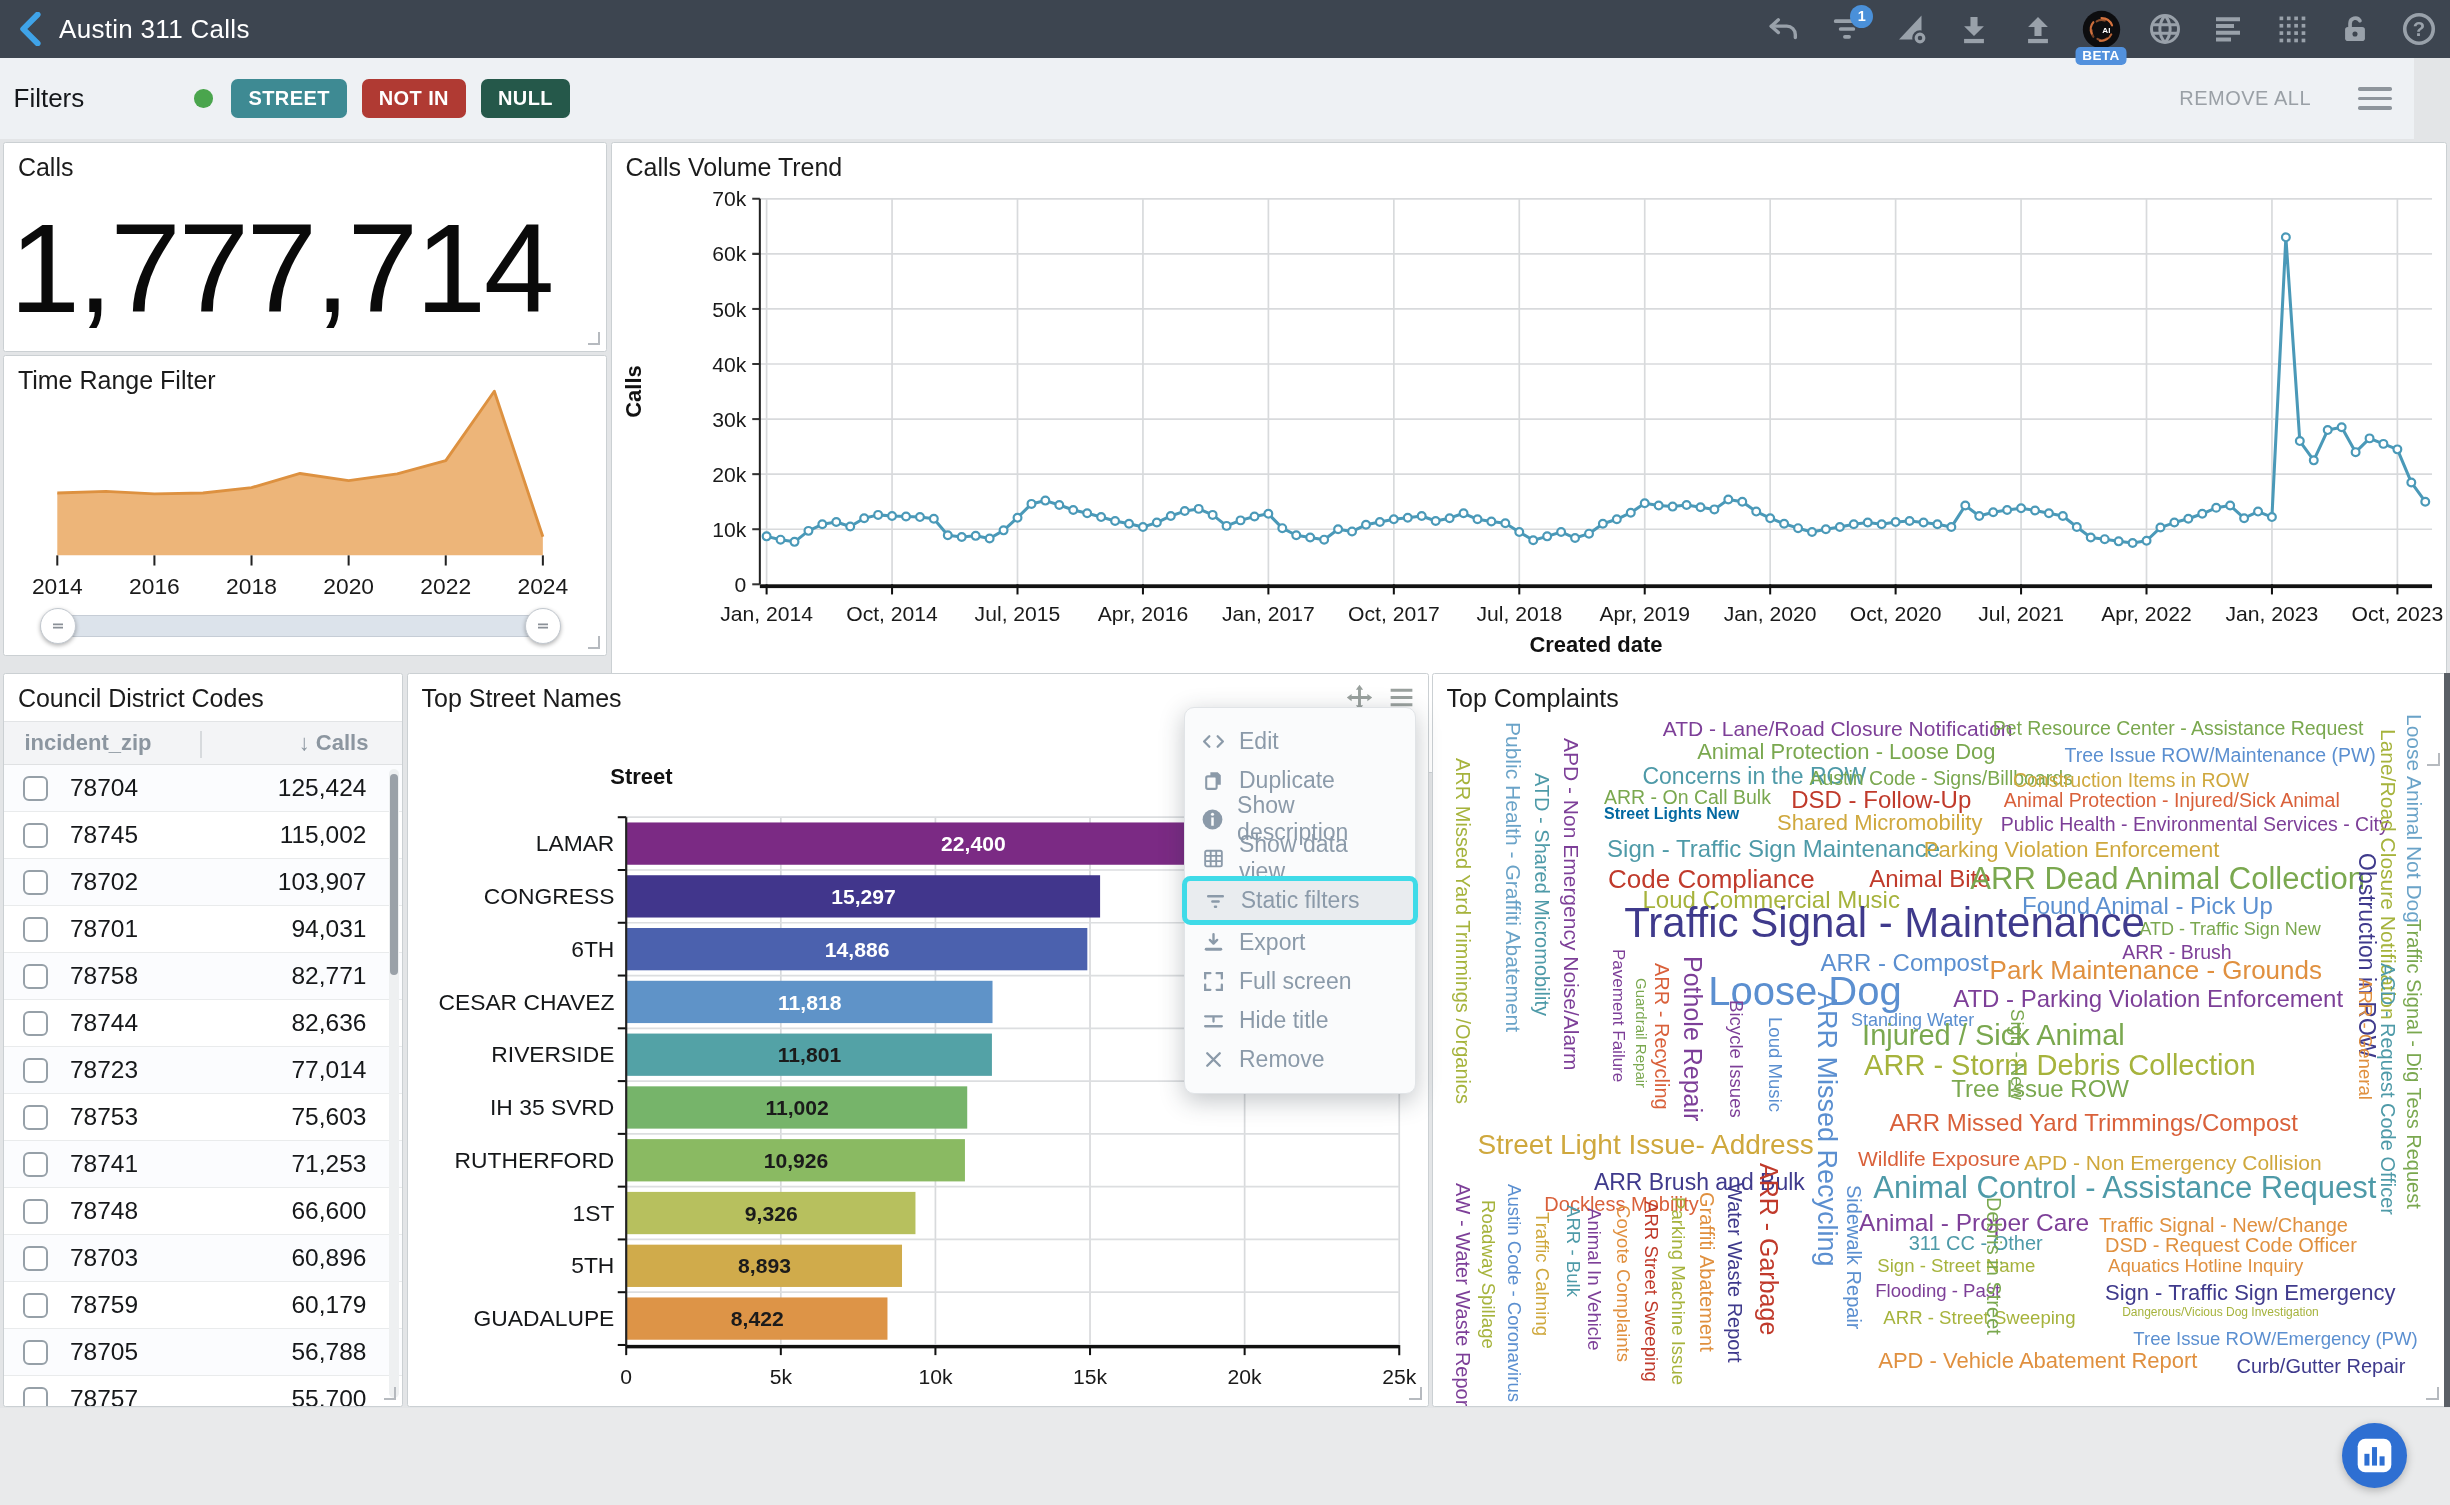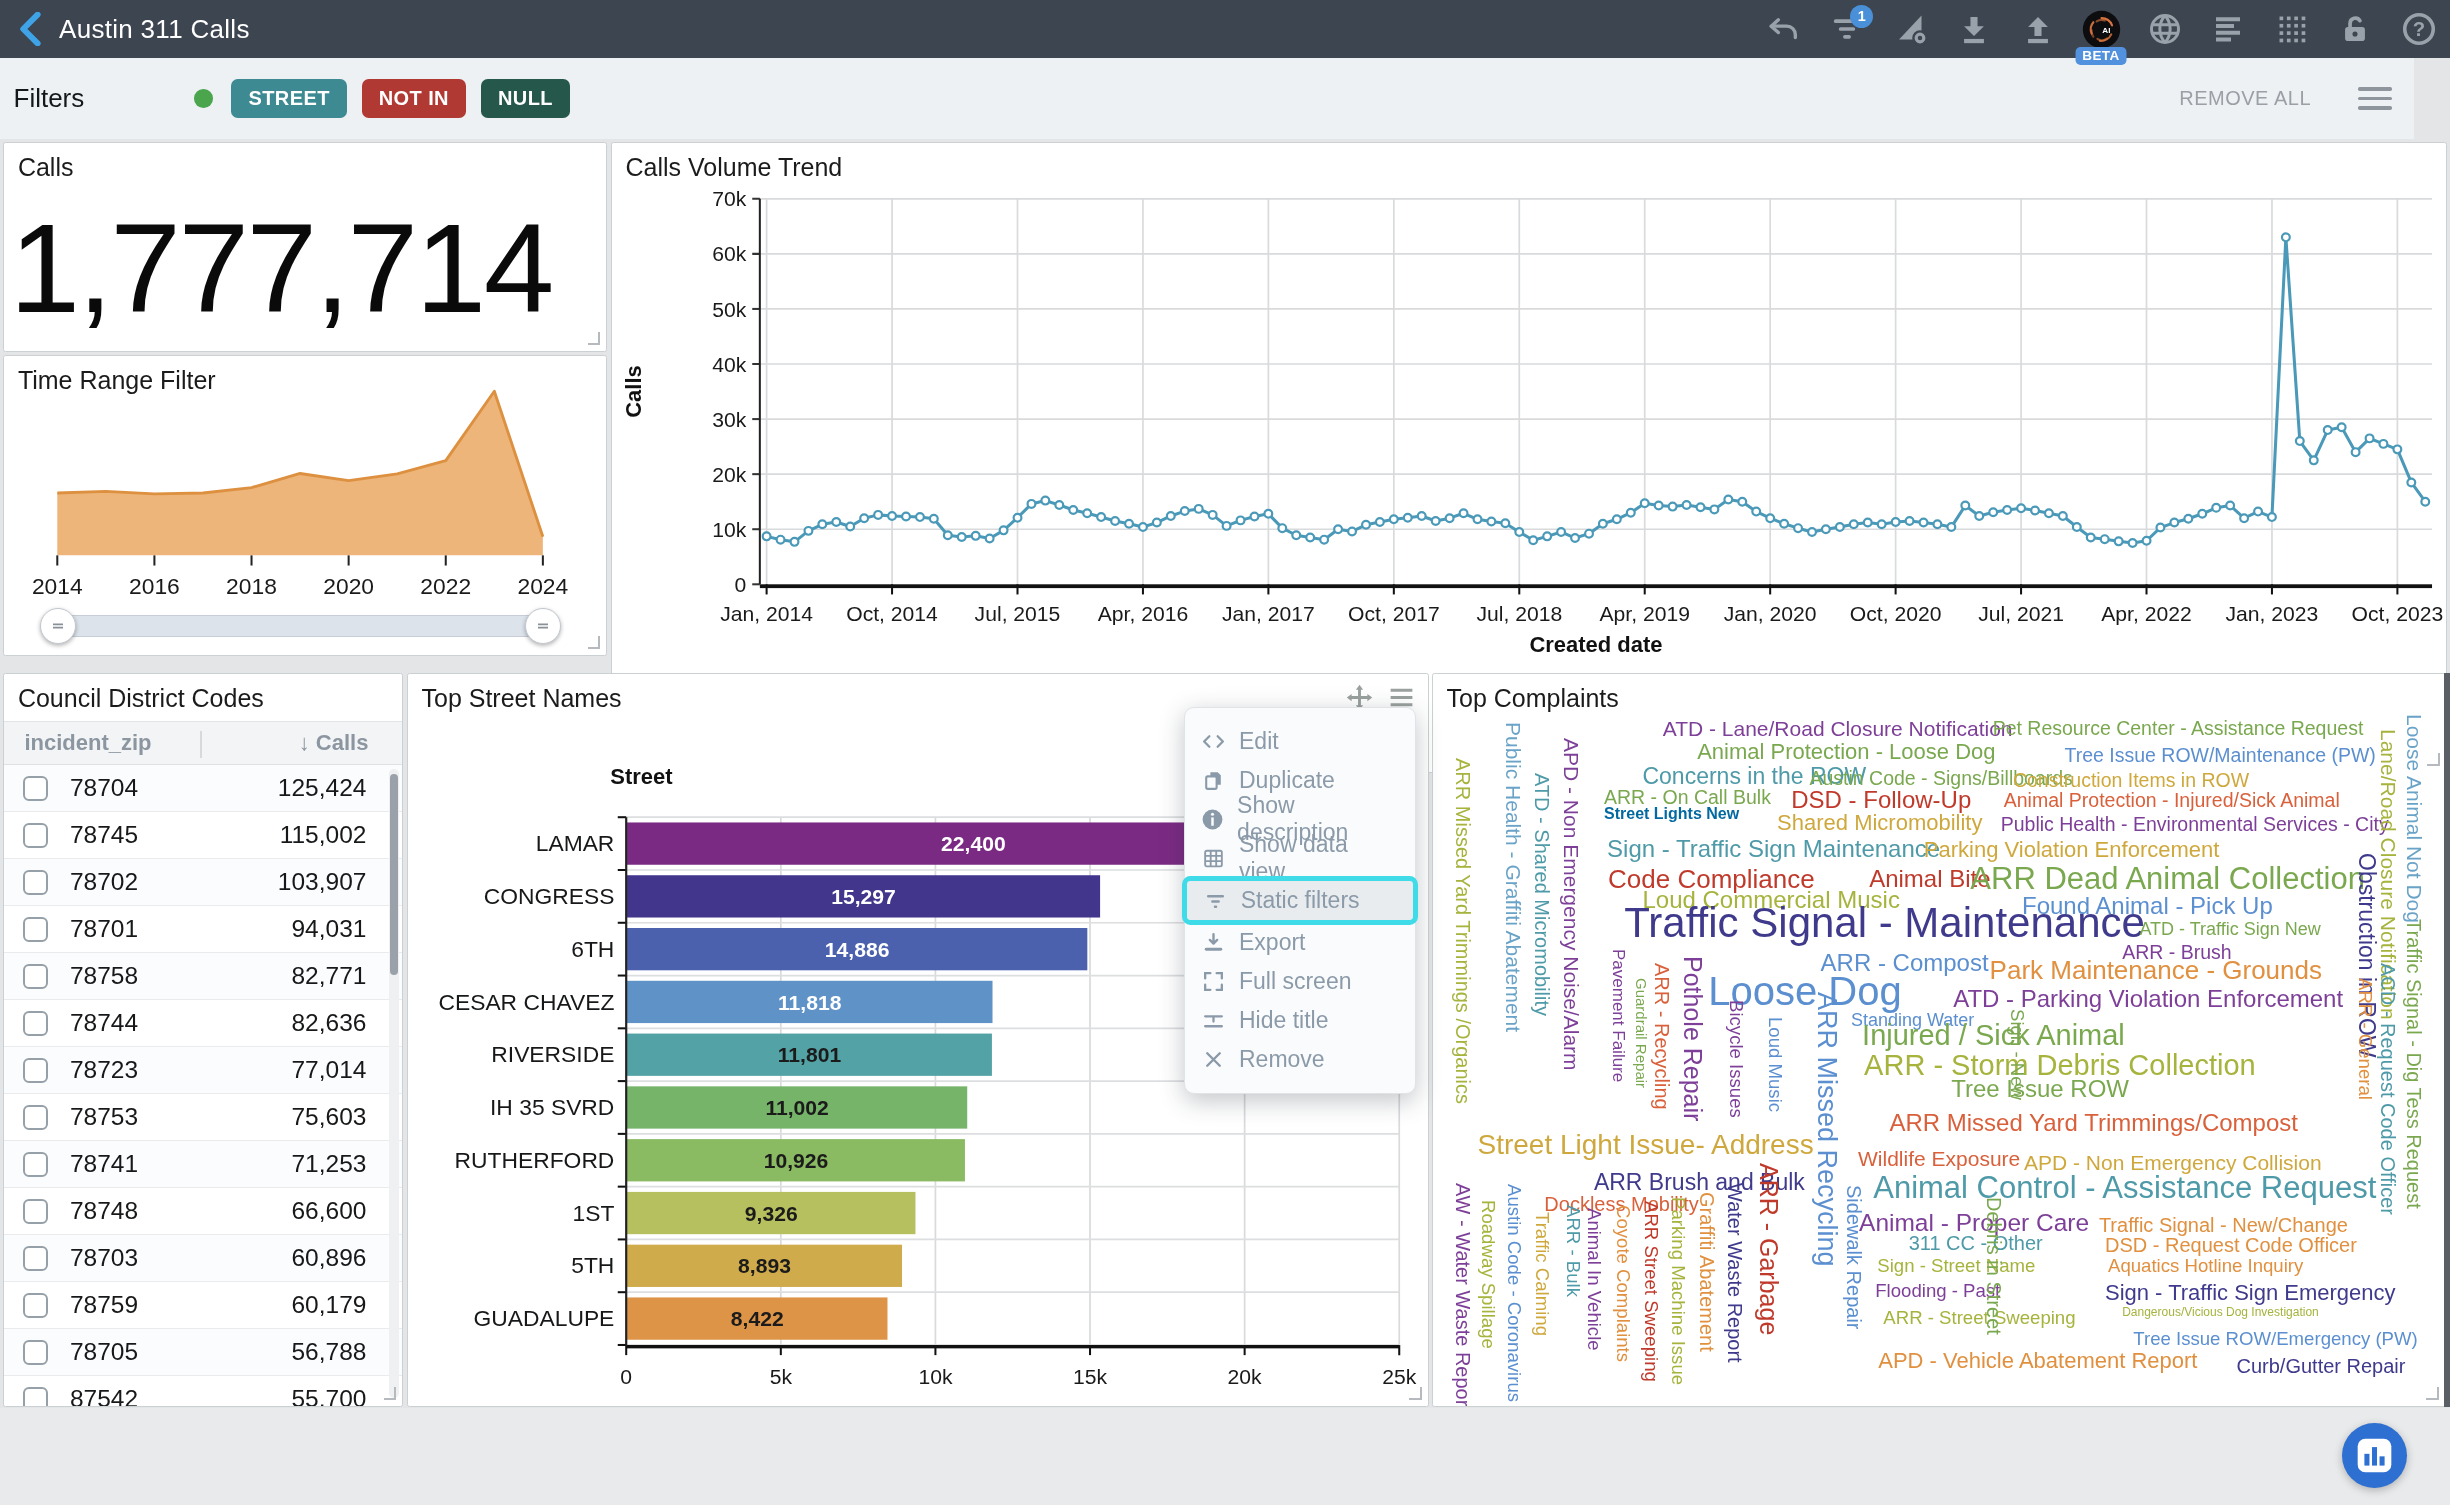--- a/index.html
+++ b/index.html
@@ -501,21 +501,21 @@
       <span class="c-zip">78759</span>
       <span class="c-calls">60,179</span>
         </div>
         <div class="c-row">
           <span class="c-check"></span>
       <span class="c-zip">78705</span>
       <span class="c-calls">56,788</span>
         </div>
         <div class="c-row">
           <span class="c-check"></span>
-      <span class="c-zip">87542</span>
+      <span class="c-zip">78757</span>
       <span class="c-calls">55,700</span>
         </div>
       </div>
     <div id="council-scroll-track"></div>
     <div id="council-scroll-thumb"></div>
     <div class="rsz"></div>
   </div>
 
   <div id="streets-panel" class="panel">
     <div class="panel-title">Top Street Names</div>

